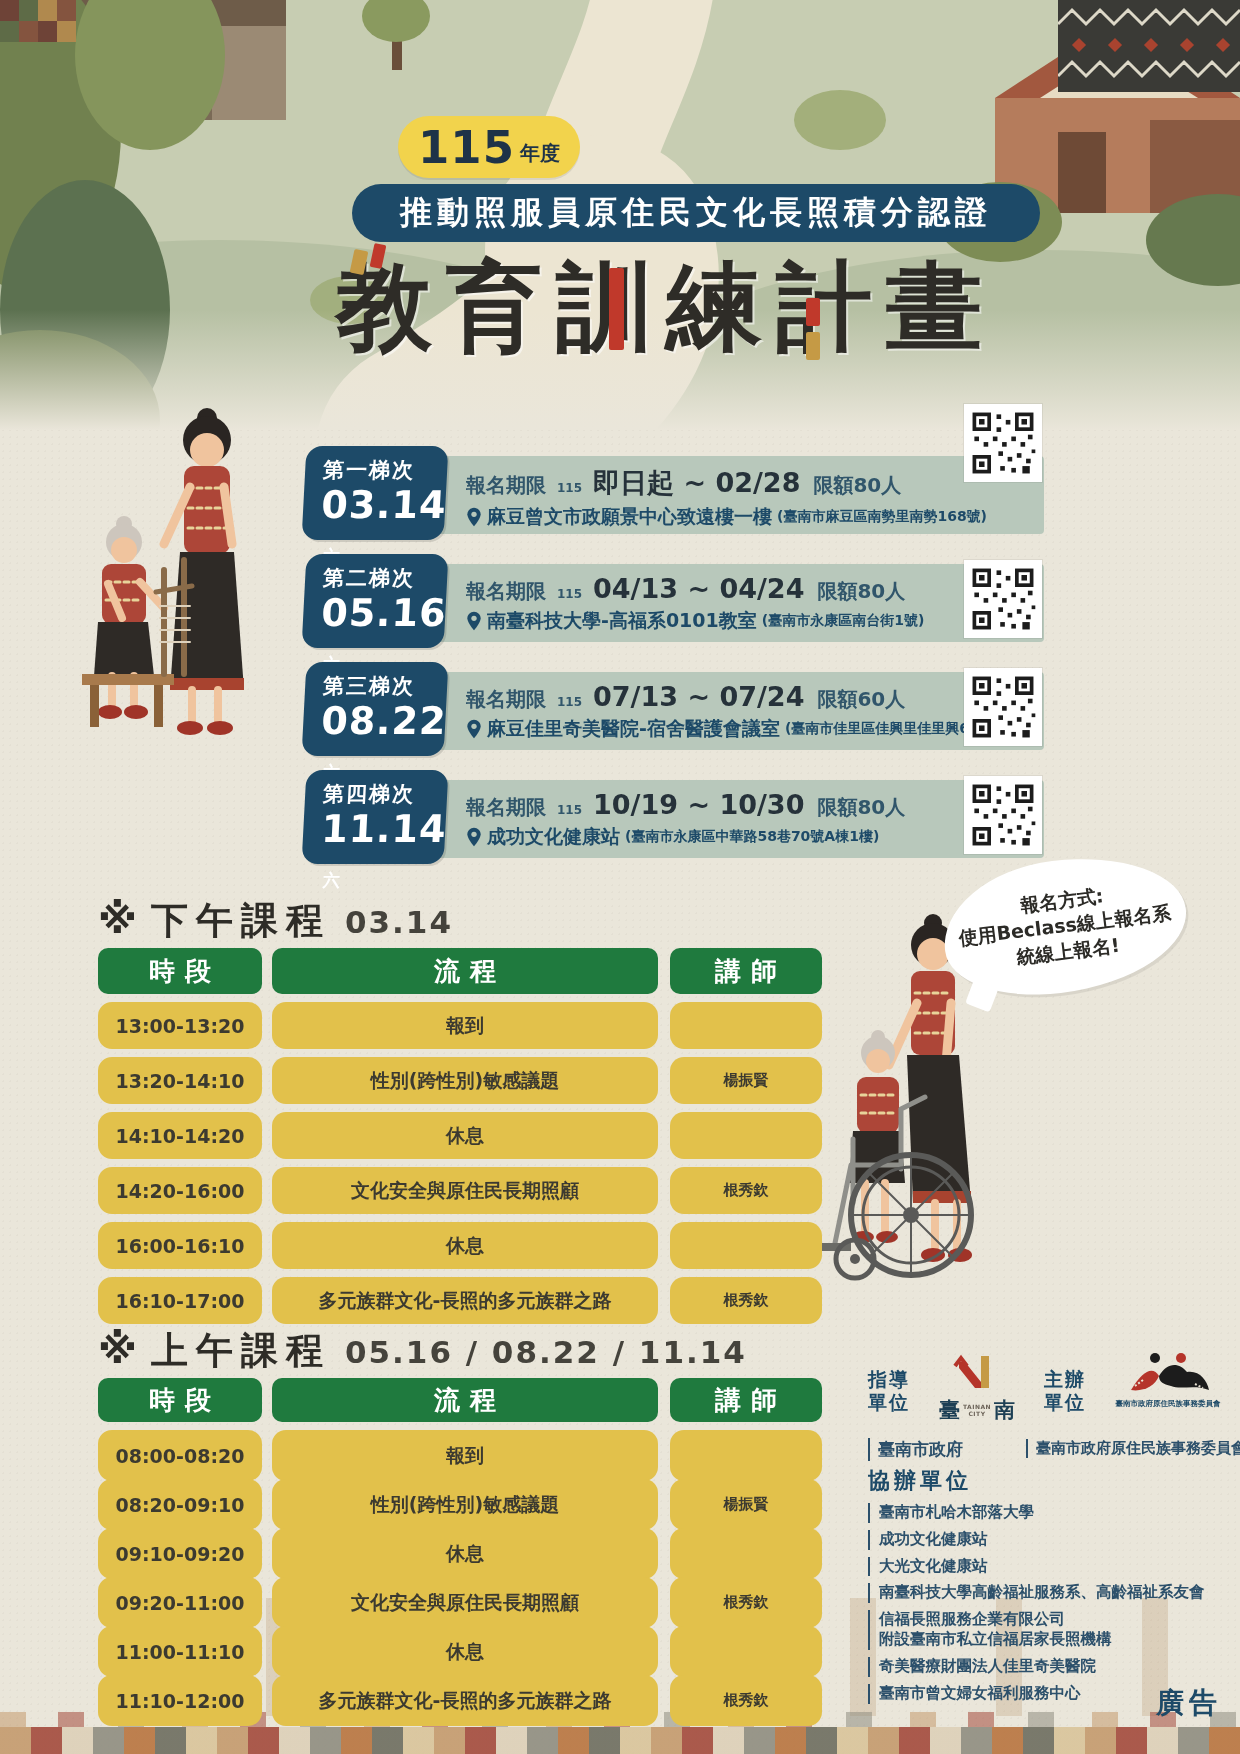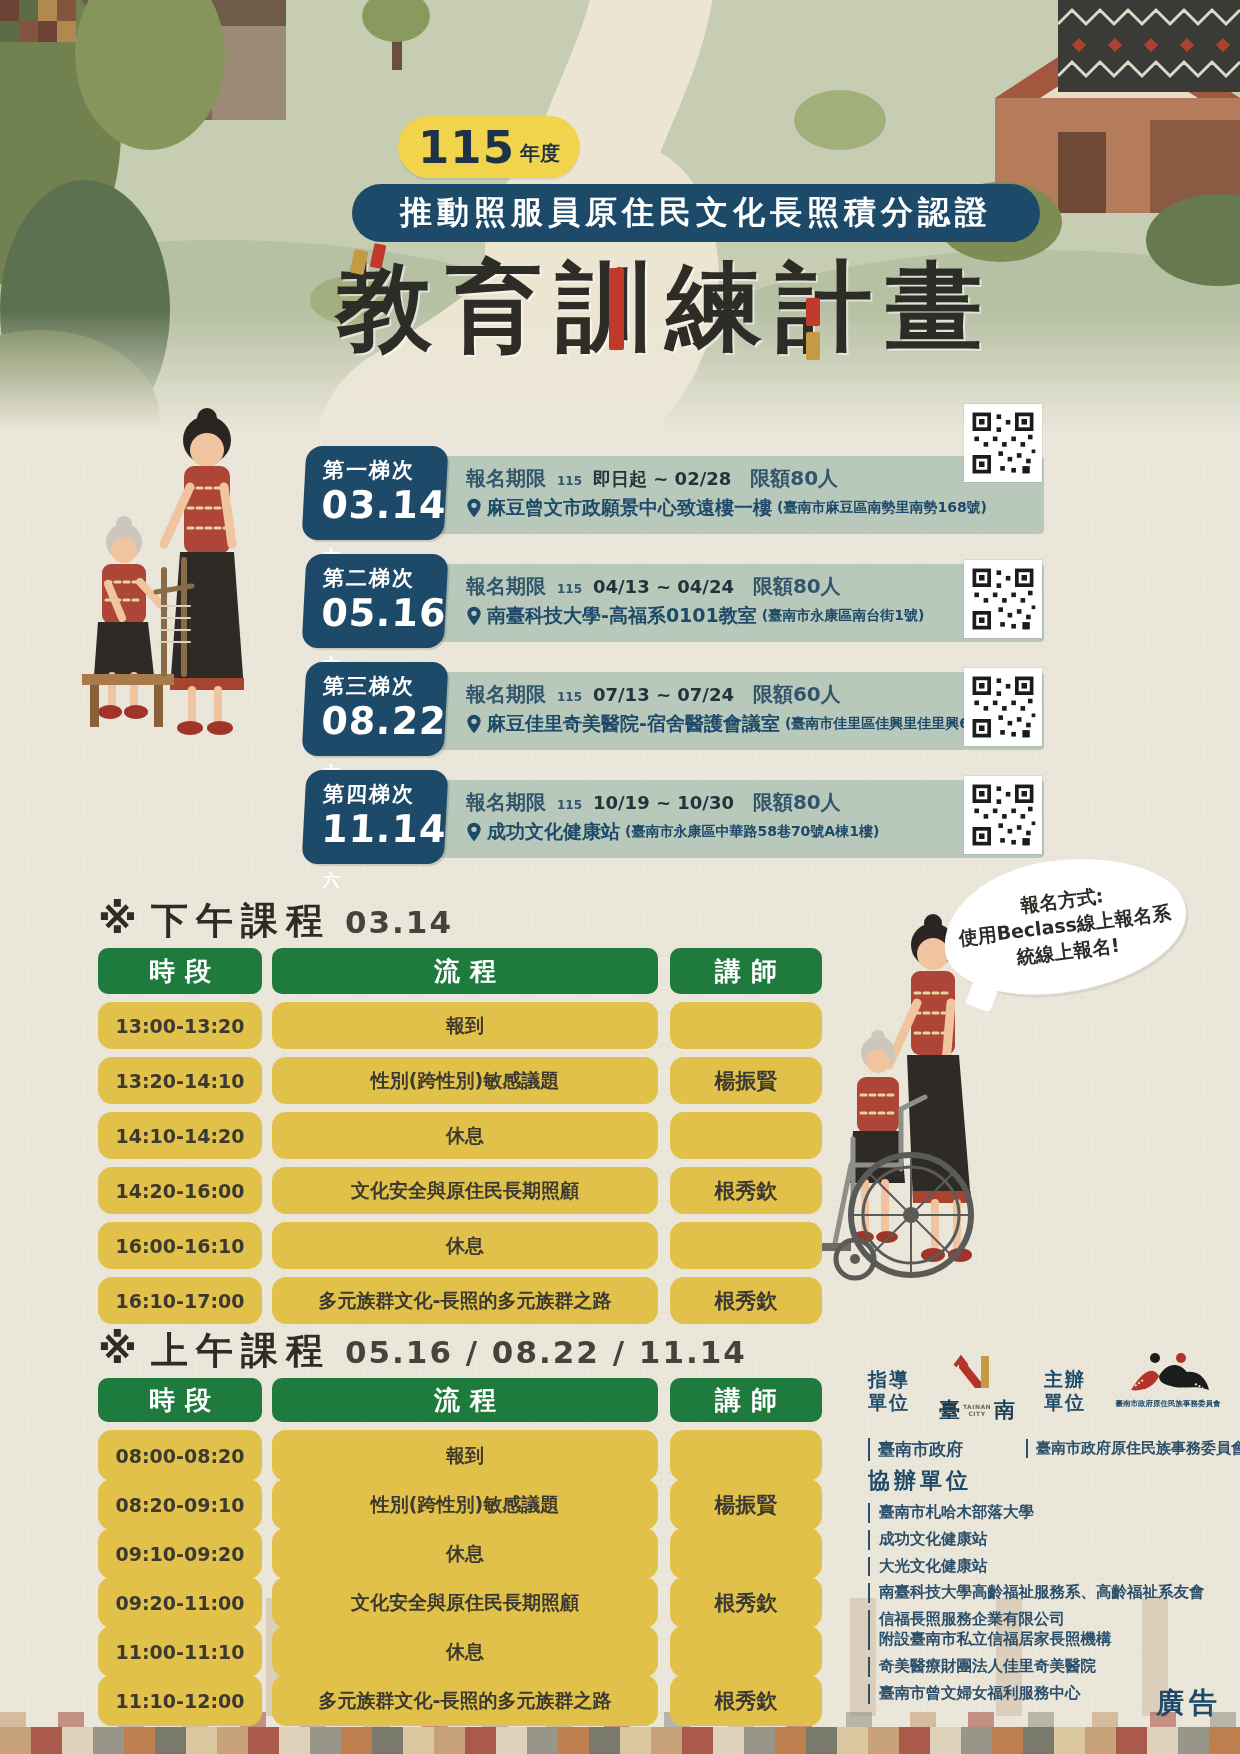--- a/index.html
+++ b/index.html
@@ -47,21 +47,21 @@
   .s-bar { position:absolute; left:116px; top:10px; width:624px; height:78px;
     background:#b8c8bb; border-radius:4px; padding:9px 10px 0 46px; white-space:nowrap; }
   .s-tag { position:absolute; left:0; top:0; width:142px; height:94px; background:#1d4a68;
     border-radius:16px; transform:skewX(-3deg); padding:10px 0 0 18px; color:#fff; z-index:2;
     box-shadow:2px 2px 0 rgba(0,0,0,.12); }
   .s-label { font-size:21px; font-weight:800; letter-spacing:2px; }
   .s-date { font-size:38px; font-weight:900; letter-spacing:1px; line-height:1.15; }
   .s-wd { font-size:17px; font-weight:700; margin-left:4px; }
   .s-line1 { font-size:20px; color:#31566b; font-weight:600; }
   .s-line1 .dl-year { font-size:12px; font-weight:700; margin:0 4px; }
-  .s-line1 .dl-range { font-size:18px; font-weight:900; color:#26323a; margin-right:12px; }
+  .s-line1 .dl-range { font-size:27px; font-weight:900; color:#26323a; margin-right:6px; }
   .s-line1 .dl-quota { font-weight:700;margin-top:36px; }
   .s-line2 { margin-top:3px; display:flex; align-items:center; gap:5px; color:#1d4a68; }
   .s-line2 .venue { font-size:19px; font-weight:900; }
   .s-line2 .addr { font-size:14px; font-weight:700; }
   .pin { width:16px; height:20px; flex:0 0 auto; }
   .qr-tile { position:absolute; left:660px; width:78px; height:78px; background:#fff; padding:3px;
     z-index:3; box-shadow:0 0 0 1px rgba(0,0,0,.06); }
   .qr-hi { top:-42px; } .qr-lo { top:6px; }
 
   
@@ -76,21 +76,21 @@
     color:#fff; font-size:26px; font-weight:900; letter-spacing:10px;
     display:flex; align-items:center; justify-content:center; padding-left:10px; }
   .th-time { left:0; width:164px; } .th-flow { left:174px; width:386px; } .th-lect { left:572px; width:152px; }
   .tr { position:absolute; width:724px; }
   .td { position:absolute; top:0; background:#e2c14b; border-radius:14px;
     display:flex; align-items:center; justify-content:center;
     color:#3c3a30; font-weight:800; }
   .t1 .td { height:47px; } .t2 .td { height:51px; }
   .td-time { left:0; width:164px; font-size:19px; }
   .td-flow { left:174px; width:386px; font-size:19px; }
-  .td-lect { left:572px; width:152px; font-size:21px; }
+  .td-lect { left:572px; width:152px; font-size:15px; }
 
   
   .bubble { left:943px; top:860px; width:244px; height:132px; background:#fff;
     border-radius:48% 52% 55% 45% / 58% 48% 52% 42%; transform:rotate(-7deg); z-index:2;
     display:flex; flex-direction:column; align-items:center; justify-content:center;
     color:#2c2b27; font-weight:900; font-size:19px; line-height:1.35; text-align:center;
     box-shadow:2px 3px 0 rgba(0,0,0,.07); }
   .bubble::after { content:""; position:absolute; left:18px; bottom:-6px; width:26px; height:26px;
     background:#fff; transform:rotate(28deg); border-radius:4px; }
 

